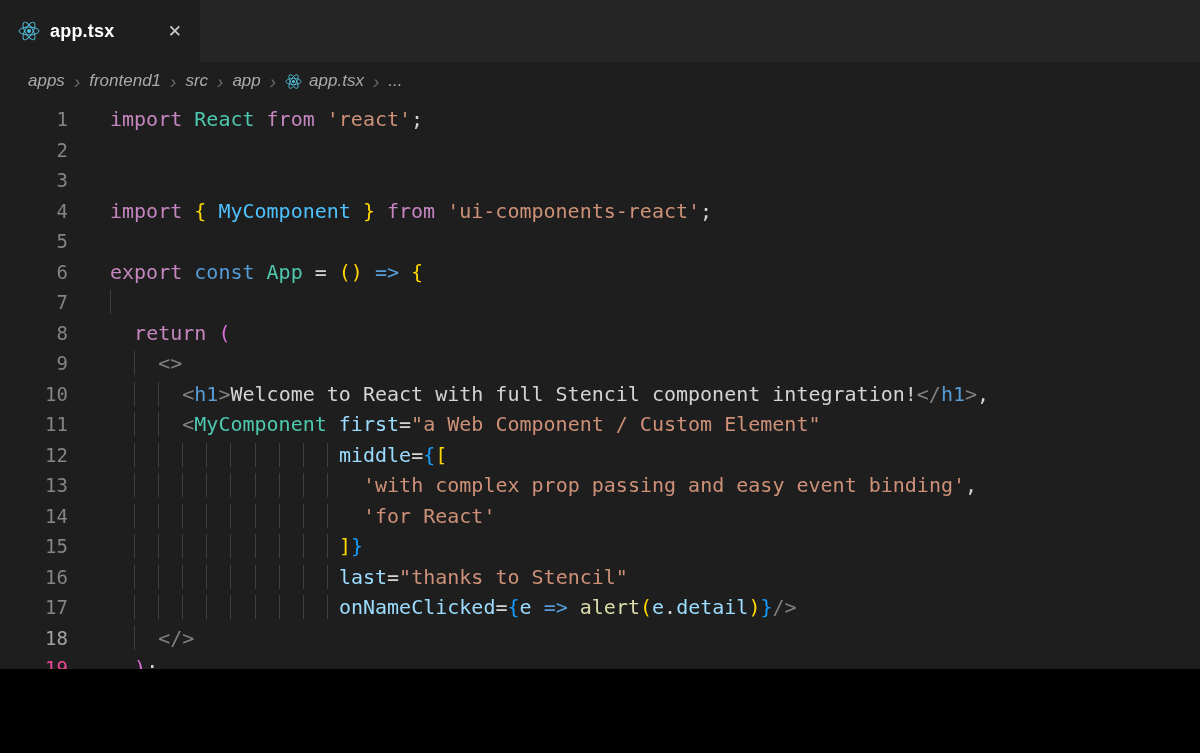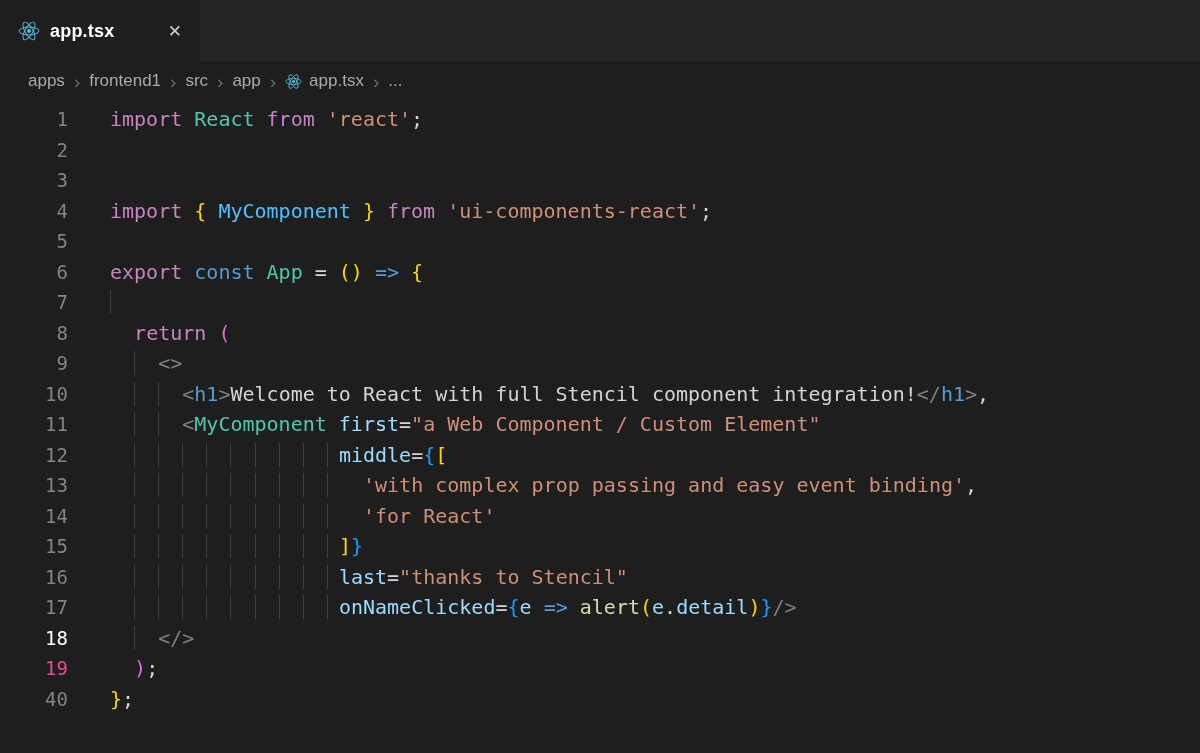--- a/index.html
+++ b/index.html
@@ -1,17 +1,17 @@
 <!DOCTYPE html>
 <html><head>
 <meta charset="utf-8">
 <style>
   html,body{margin:0;padding:0;background:#000;}
   .window{
-    width:1200px;height:753px;overflow:hidden;position:relative;
+    width:1200px;height:669px;overflow:hidden;position:relative;
     background:#1e1e1e;
     font-family:"Liberation Sans", sans-serif;
   }
   
   .tabbar{
     height:62px;background:#252526;display:flex;align-items:stretch;
   }
   .tab{
     width:200px;background:#1e1e1e;display:flex;align-items:center;
     padding:0 18px;box-sizing:border-box;cursor:pointer;
@@ -59,21 +59,21 @@
           <ellipse rx="10.4" ry="4.1"></ellipse>
           <ellipse rx="10.4" ry="4.1" transform="rotate(60)"></ellipse>
           <ellipse rx="10.4" ry="4.1" transform="rotate(120)"></ellipse>
         </g>
       </svg>
       <span class="tab-title" style="color: rgb(255, 255, 255);">app.tsx</span>
       <span class="tab-close">✕</span>
     </div>
   </div>
 
-  <div class="breadcrumbs" style="color: rgb(169, 169, 169);">
+  <div class="breadcrumbs" style="color: rgb(169, 169, 169); font-style: italic;">
     <span class="crumb">apps</span>
     <span class="sep">›</span>
     <span class="crumb">frontend1</span>
     <span class="sep">›</span>
     <span class="crumb">src</span>
     <span class="sep">›</span>
     <span class="crumb">app</span>
     <span class="sep">›</span>
     <span class="crumb">
       <svg class="bc-icon" width="17" height="17" viewBox="-11.5 -11.5 23 23">
@@ -102,19 +102,19 @@
         <div class="code-line"><span class="line-number" style="color: rgb(133, 133, 133);">8</span><span class="code-text"><span> </span><span> </span><span style="color: rgb(197, 134, 192);">return </span><span style="color: rgb(218, 112, 214);">(</span></span></div>
         <div class="code-line"><span class="line-number" style="color: rgb(133, 133, 133);">9</span><span class="code-text"><span> </span><span> </span><span class="guide" style="box-shadow: rgb(64, 64, 64) 1px 0px 0px inset;"> </span><span> </span><span style="color: rgb(128, 128, 128);">&lt;&gt;</span></span></div>
         <div class="code-line"><span class="line-number" style="color: rgb(133, 133, 133);">10</span><span class="code-text"><span> </span><span> </span><span class="guide" style="box-shadow: rgb(64, 64, 64) 1px 0px 0px inset;"> </span><span> </span><span class="guide" style="box-shadow: rgb(64, 64, 64) 1px 0px 0px inset;"> </span><span> </span><span style="color: rgb(128, 128, 128);">&lt;</span><span style="color: rgb(86, 156, 214);">h1</span><span style="color: rgb(128, 128, 128);">&gt;</span><span style="color: rgb(212, 212, 212);">Welcome to React with full Stencil component integration!</span><span style="color: rgb(128, 128, 128);">&lt;/</span><span style="color: rgb(86, 156, 214);">h1</span><span style="color: rgb(128, 128, 128);">&gt;</span><span style="color: rgb(212, 212, 212);">,</span></span></div>
         <div class="code-line"><span class="line-number" style="color: rgb(133, 133, 133);">11</span><span class="code-text"><span> </span><span> </span><span class="guide" style="box-shadow: rgb(64, 64, 64) 1px 0px 0px inset;"> </span><span> </span><span class="guide" style="box-shadow: rgb(64, 64, 64) 1px 0px 0px inset;"> </span><span> </span><span style="color: rgb(128, 128, 128);">&lt;</span><span style="color: rgb(78, 201, 176);">MyComponent</span><span style="color: rgb(212, 212, 212);"> </span><span style="color: rgb(156, 220, 254);">first</span><span style="color: rgb(212, 212, 212);">=</span><span style="color: rgb(206, 145, 120);">"a Web Component / Custom Element"</span></span></div>
         <div class="code-line"><span class="line-number" style="color: rgb(133, 133, 133);">12</span><span class="code-text"><span> </span><span> </span><span class="guide" style="box-shadow: rgb(64, 64, 64) 1px 0px 0px inset;"> </span><span> </span><span class="guide" style="box-shadow: rgb(64, 64, 64) 1px 0px 0px inset;"> </span><span> </span><span class="guide" style="box-shadow: rgb(64, 64, 64) 1px 0px 0px inset;"> </span><span> </span><span class="guide" style="box-shadow: rgb(64, 64, 64) 1px 0px 0px inset;"> </span><span> </span><span class="guide" style="box-shadow: rgb(64, 64, 64) 1px 0px 0px inset;"> </span><span> </span><span class="guide" style="box-shadow: rgb(64, 64, 64) 1px 0px 0px inset;"> </span><span> </span><span class="guide" style="box-shadow: rgb(64, 64, 64) 1px 0px 0px inset;"> </span><span> </span><span class="guide" style="box-shadow: rgb(64, 64, 64) 1px 0px 0px inset;"> </span><span> </span><span class="guide" style="box-shadow: rgb(64, 64, 64) 1px 0px 0px inset;"> </span><span style="color: rgb(156, 220, 254);">middle</span><span style="color: rgb(212, 212, 212);">=</span><span style="color: rgb(23, 159, 255);">{</span><span style="color: rgb(255, 215, 0);">[</span></span></div>
         <div class="code-line"><span class="line-number" style="color: rgb(133, 133, 133);">13</span><span class="code-text"><span> </span><span> </span><span class="guide" style="box-shadow: rgb(64, 64, 64) 1px 0px 0px inset;"> </span><span> </span><span class="guide" style="box-shadow: rgb(64, 64, 64) 1px 0px 0px inset;"> </span><span> </span><span class="guide" style="box-shadow: rgb(64, 64, 64) 1px 0px 0px inset;"> </span><span> </span><span class="guide" style="box-shadow: rgb(64, 64, 64) 1px 0px 0px inset;"> </span><span> </span><span class="guide" style="box-shadow: rgb(64, 64, 64) 1px 0px 0px inset;"> </span><span> </span><span class="guide" style="box-shadow: rgb(64, 64, 64) 1px 0px 0px inset;"> </span><span> </span><span class="guide" style="box-shadow: rgb(64, 64, 64) 1px 0px 0px inset;"> </span><span> </span><span class="guide" style="box-shadow: rgb(64, 64, 64) 1px 0px 0px inset;"> </span><span> </span><span class="guide" style="box-shadow: rgb(64, 64, 64) 1px 0px 0px inset;"> </span><span> </span><span> </span><span style="color: rgb(206, 145, 120);">'with complex prop passing and easy event binding'</span><span style="color: rgb(212, 212, 212);">,</span></span></div>
         <div class="code-line"><span class="line-number" style="color: rgb(133, 133, 133);">14</span><span class="code-text"><span> </span><span> </span><span class="guide" style="box-shadow: rgb(64, 64, 64) 1px 0px 0px inset;"> </span><span> </span><span class="guide" style="box-shadow: rgb(64, 64, 64) 1px 0px 0px inset;"> </span><span> </span><span class="guide" style="box-shadow: rgb(64, 64, 64) 1px 0px 0px inset;"> </span><span> </span><span class="guide" style="box-shadow: rgb(64, 64, 64) 1px 0px 0px inset;"> </span><span> </span><span class="guide" style="box-shadow: rgb(64, 64, 64) 1px 0px 0px inset;"> </span><span> </span><span class="guide" style="box-shadow: rgb(64, 64, 64) 1px 0px 0px inset;"> </span><span> </span><span class="guide" style="box-shadow: rgb(64, 64, 64) 1px 0px 0px inset;"> </span><span> </span><span class="guide" style="box-shadow: rgb(64, 64, 64) 1px 0px 0px inset;"> </span><span> </span><span class="guide" style="box-shadow: rgb(64, 64, 64) 1px 0px 0px inset;"> </span><span> </span><span> </span><span style="color: rgb(206, 145, 120);">'for React'</span></span></div>
         <div class="code-line"><span class="line-number" style="color: rgb(133, 133, 133);">15</span><span class="code-text"><span> </span><span> </span><span class="guide" style="box-shadow: rgb(64, 64, 64) 1px 0px 0px inset;"> </span><span> </span><span class="guide" style="box-shadow: rgb(64, 64, 64) 1px 0px 0px inset;"> </span><span> </span><span class="guide" style="box-shadow: rgb(64, 64, 64) 1px 0px 0px inset;"> </span><span> </span><span class="guide" style="box-shadow: rgb(64, 64, 64) 1px 0px 0px inset;"> </span><span> </span><span class="guide" style="box-shadow: rgb(64, 64, 64) 1px 0px 0px inset;"> </span><span> </span><span class="guide" style="box-shadow: rgb(64, 64, 64) 1px 0px 0px inset;"> </span><span> </span><span class="guide" style="box-shadow: rgb(64, 64, 64) 1px 0px 0px inset;"> </span><span> </span><span class="guide" style="box-shadow: rgb(64, 64, 64) 1px 0px 0px inset;"> </span><span> </span><span class="guide" style="box-shadow: rgb(64, 64, 64) 1px 0px 0px inset;"> </span><span style="color: rgb(255, 215, 0);">]</span><span style="color: rgb(23, 159, 255);">}</span></span></div>
         <div class="code-line"><span class="line-number" style="color: rgb(133, 133, 133);">16</span><span class="code-text"><span> </span><span> </span><span class="guide" style="box-shadow: rgb(64, 64, 64) 1px 0px 0px inset;"> </span><span> </span><span class="guide" style="box-shadow: rgb(64, 64, 64) 1px 0px 0px inset;"> </span><span> </span><span class="guide" style="box-shadow: rgb(64, 64, 64) 1px 0px 0px inset;"> </span><span> </span><span class="guide" style="box-shadow: rgb(64, 64, 64) 1px 0px 0px inset;"> </span><span> </span><span class="guide" style="box-shadow: rgb(64, 64, 64) 1px 0px 0px inset;"> </span><span> </span><span class="guide" style="box-shadow: rgb(64, 64, 64) 1px 0px 0px inset;"> </span><span> </span><span class="guide" style="box-shadow: rgb(64, 64, 64) 1px 0px 0px inset;"> </span><span> </span><span class="guide" style="box-shadow: rgb(64, 64, 64) 1px 0px 0px inset;"> </span><span> </span><span class="guide" style="box-shadow: rgb(64, 64, 64) 1px 0px 0px inset;"> </span><span style="color: rgb(156, 220, 254);">last</span><span style="color: rgb(212, 212, 212);">=</span><span style="color: rgb(206, 145, 120);">"thanks to Stencil"</span></span></div>
         <div class="code-line"><span class="line-number" style="color: rgb(133, 133, 133);">17</span><span class="code-text"><span> </span><span> </span><span class="guide" style="box-shadow: rgb(64, 64, 64) 1px 0px 0px inset;"> </span><span> </span><span class="guide" style="box-shadow: rgb(64, 64, 64) 1px 0px 0px inset;"> </span><span> </span><span class="guide" style="box-shadow: rgb(64, 64, 64) 1px 0px 0px inset;"> </span><span> </span><span class="guide" style="box-shadow: rgb(64, 64, 64) 1px 0px 0px inset;"> </span><span> </span><span class="guide" style="box-shadow: rgb(64, 64, 64) 1px 0px 0px inset;"> </span><span> </span><span class="guide" style="box-shadow: rgb(64, 64, 64) 1px 0px 0px inset;"> </span><span> </span><span class="guide" style="box-shadow: rgb(64, 64, 64) 1px 0px 0px inset;"> </span><span> </span><span class="guide" style="box-shadow: rgb(64, 64, 64) 1px 0px 0px inset;"> </span><span> </span><span class="guide" style="box-shadow: rgb(64, 64, 64) 1px 0px 0px inset;"> </span><span style="color: rgb(156, 220, 254);">onNameClicked</span><span style="color: rgb(212, 212, 212);">=</span><span style="color: rgb(23, 159, 255);">{</span><span style="color: rgb(156, 220, 254);">e</span><span style="color: rgb(212, 212, 212);"> </span><span style="color: rgb(86, 156, 214);">=&gt;</span><span style="color: rgb(212, 212, 212);"> </span><span style="color: rgb(220, 220, 170);">alert</span><span style="color: rgb(255, 215, 0);">(</span><span style="color: rgb(156, 220, 254);">e</span><span style="color: rgb(212, 212, 212);">.</span><span style="color: rgb(156, 220, 254);">detail</span><span style="color: rgb(255, 215, 0);">)</span><span style="color: rgb(23, 159, 255);">}</span><span style="color: rgb(128, 128, 128);">/&gt;</span></span></div>
-        <div class="code-line"><span class="line-number" style="color: #ffffff;">18</span><span class="code-text"><span> </span><span> </span><span class="guide" style="box-shadow: rgb(64, 64, 64) 1px 0px 0px inset;"> </span><span> </span><span style="color: rgb(128, 128, 128);">&lt;/&gt;</span></span></div>
+        <div class="code-line"><span class="line-number" style="color: #a3a3a3;">18</span><span class="code-text"><span> </span><span> </span><span class="guide" style="box-shadow: rgb(64, 64, 64) 1px 0px 0px inset;"> </span><span> </span><span style="color: rgb(128, 128, 128);">&lt;/&gt;</span></span></div>
         <div class="code-line"><span class="line-number" style="color: #ec4899;">19</span><span class="code-text"><span> </span><span> </span><span style="color: rgb(218, 112, 214);">)</span><span style="color: rgb(212, 212, 212);">;</span></span></div>
         <div class="code-line"><span class="line-number" style="color: rgb(133, 133, 133);">40</span><span class="code-text"><span style="color: rgb(255, 215, 0);">}</span><span style="color: rgb(212, 212, 212);">;</span></span></div>
       </div>
   </div>
 
 </div>
 
 </body></html>

